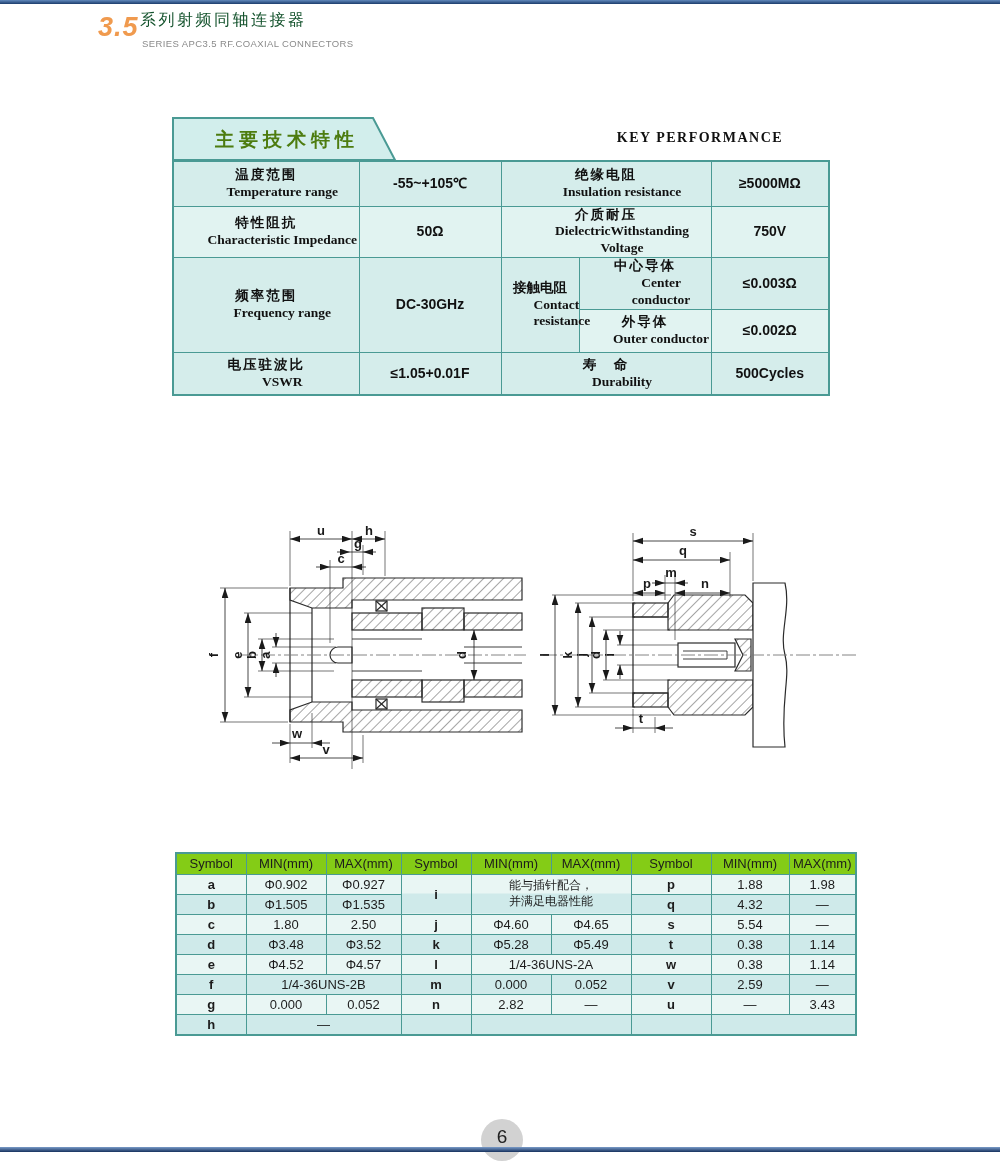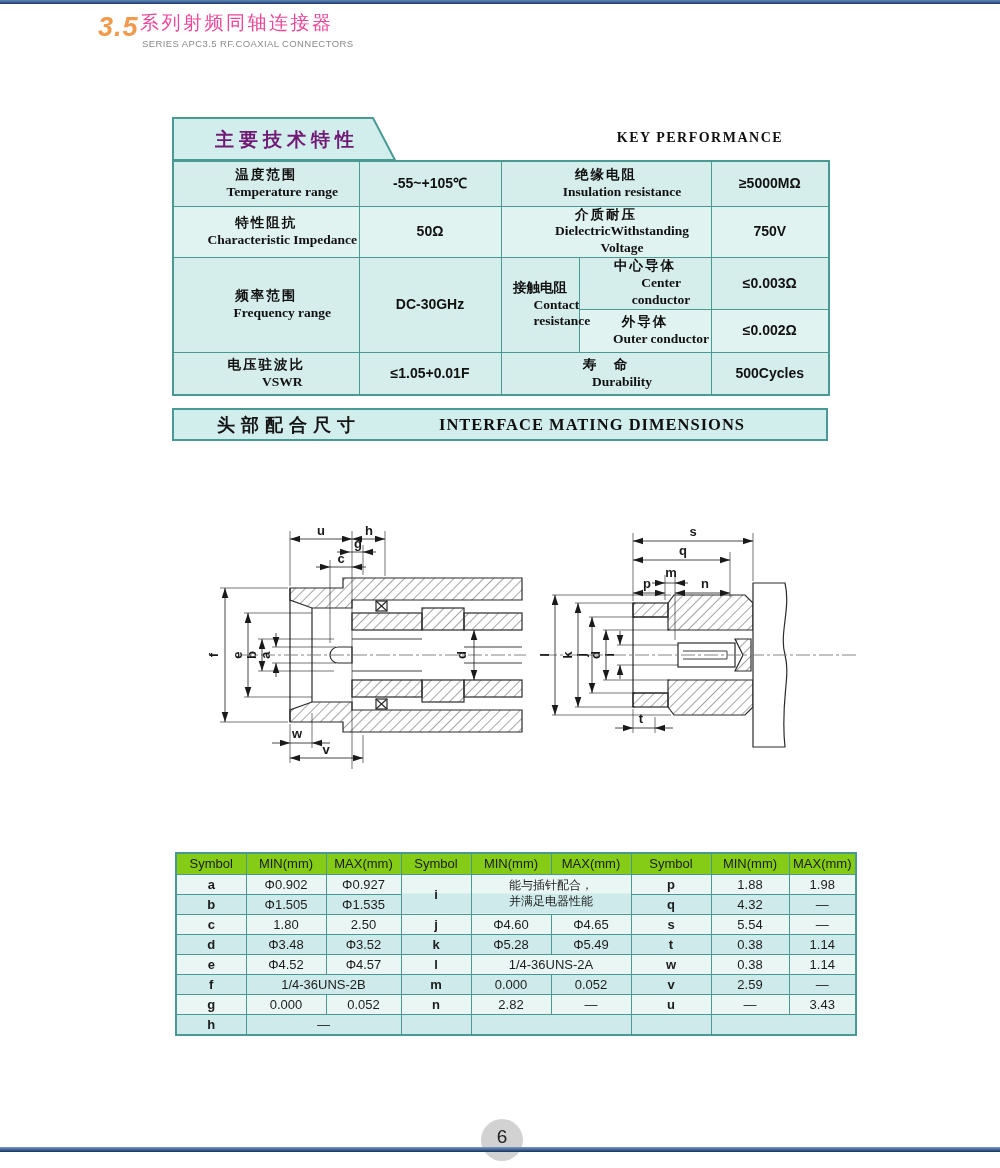--- a/index.html
+++ b/index.html
@@ -9,26 +9,26 @@
 
   
   .top-bar{left:0;top:0;width:1000px;height:4px;background:linear-gradient(#6189bc,#1c3c6c);}
   .bottom-bar{left:0;top:1147px;width:1000px;height:5px;background:linear-gradient(#7a9cc9,#16315e);z-index:5;}
   .page-circle{left:481px;top:1119px;width:42px;height:42px;border-radius:50%;background:#d2d2d2;z-index:4;
     display:flex;align-items:flex-start;justify-content:center;}
   .page-circle span{font-size:19px;color:#222;margin-top:7px;font-family:"Liberation Sans",sans-serif;}
 
   
   .logo{left:98px;top:12px;font-size:27px;font-weight:bold;font-style:italic;color:#f09a4e;letter-spacing:1px;}
-  .title-zh{left:140px;top:10px;font-size:19px;color:#ec4899;letter-spacing:2.5px;font-weight:500;}
+  .title-zh{left:140px;top:10px;font-size:16px;color:#14532d;letter-spacing:2.5px;font-weight:500;}
   .subtitle{left:142px;top:38px;font-size:9.5px;color:#8a8a8a;letter-spacing:.4px;}
 
   
   .tab1{left:172px;top:117px;}
-  .tab1-label{left:215px;top:127px;font-size:19px;font-weight:bold;color:#701a75;letter-spacing:5px;}
+  .tab1-label{left:215px;top:127px;font-size:19px;font-weight:bold;color:#4d7c0f;letter-spacing:5px;}
   .key-perf{left:555px;top:130px;width:290px;text-align:center;font-family:"Liberation Serif",serif;
     font-weight:bold;font-size:14px;letter-spacing:1.5px;color:#101010;}
   .banner2{left:172px;top:408px;width:652px;height:29px;border:2px solid #4a9a94;background:#d2eeec;
     display:flex;align-items:center;}
   .banner2 .zh{margin-left:43px;font-size:18px;font-weight:bold;letter-spacing:6px;color:#151515;}
   .banner2 .en{margin-left:78px;font-family:"Liberation Serif",serif;font-weight:bold;font-size:16.5px;
     letter-spacing:1px;color:#101010;}
 
   
   table{border-collapse:collapse;}
@@ -140,24 +140,20 @@
       <td class="val">≤1.05+0.01F</td>
       <td colspan="2">
             <span class="zh">寿　命</span>
             <span class="en">Durability</span>
           </td>
       <td class="val">500Cycles</td>
     </tr>
   </tbody>
     </table>
 
-  <div class="abs banner2">
-    <span class="zh">头部配合尺寸</span>
-    <span class="en">INTERFACE MATING DIMENSIONS</span>
-  </div>
 
   <svg class="abs" style="left:200px;top:505px" width="330" height="290" viewBox="0 0 330 290">
     <defs>
       <pattern id="h1" width="7" height="7" patternUnits="userSpaceOnUse" patternTransform="rotate(45)">
         <line x1="0" y1="0" x2="0" y2="7" stroke="#4c4c4c" stroke-width="1"></line>
       </pattern>
       <marker id="a1" markerWidth="11" markerHeight="8" refX="10" refY="3.5" orient="auto-start-reverse" markerUnits="userSpaceOnUse">
         <path d="M0,0.2 L10,3.5 L0,6.8 Z" fill="#1a1a1a"></path>
       </marker>
     </defs>

